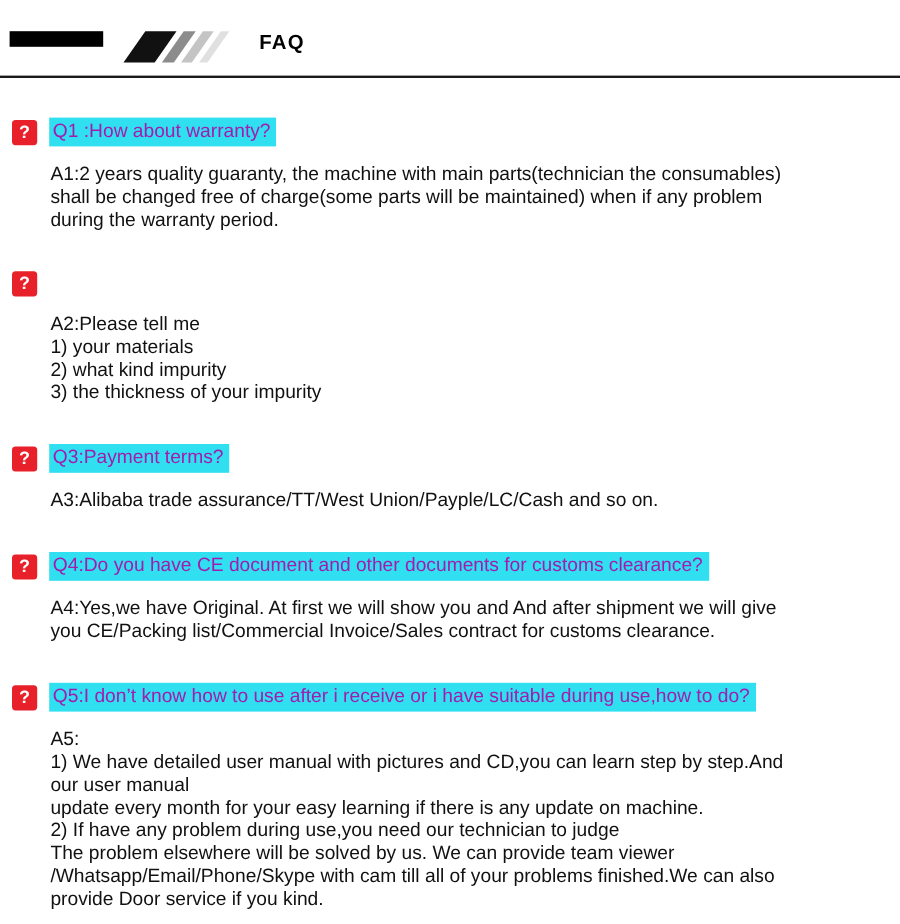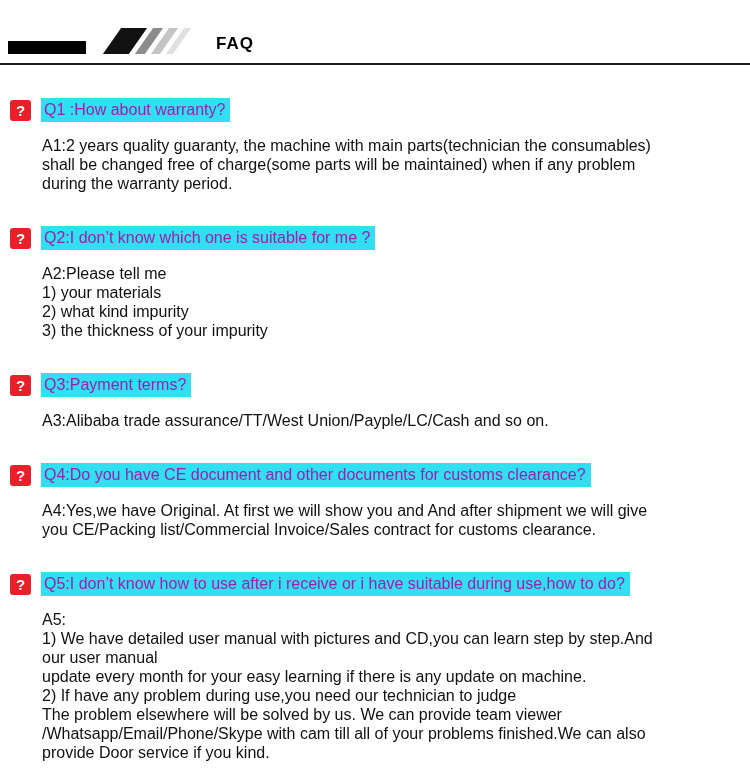--- a/index.html
+++ b/index.html
@@ -13,21 +13,21 @@
     width: 750px;
     height: 770px;
     background: #ffffff;
     overflow: hidden;
     box-sizing: border-box;
   }
 
   
   .header {
     display: flex;
-    align-items: flex-end;
+    align-items: flex-start;
     padding: 26px 0 0 8px;
     height: 28px;
     gap: 16px;
   }
   .header-bar {
     width: 78px;
     height: 13px;
     background: #000000;
   }
   .stripes {
@@ -119,21 +119,20 @@
       <div class="answer">
         <div class="answer-line">A1:2 years quality guaranty, the machine with main parts(technician the consumables)</div>
         <div class="answer-line">shall be changed free of charge(some parts will be maintained) when if any problem</div>
         <div class="answer-line">during the warranty period.</div>
       </div>
     </div>
 
     <div class="faq-item">
       <div class="question-row">
         <span class="q-icon">?</span>
-        <span class="q-text">Q2:I don’t know which one is suitable for me ?</span>
       </div>
       <div class="answer">
         <div class="answer-line">A2:Please tell me</div>
         <div class="answer-line">1) your materials</div>
         <div class="answer-line">2) what kind impurity</div>
         <div class="answer-line">3) the thickness of your impurity</div>
       </div>
     </div>
 
     <div class="faq-item">

